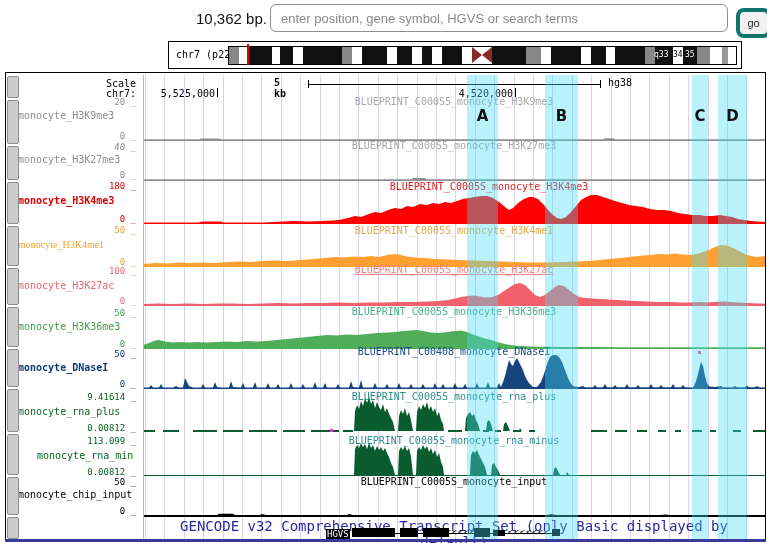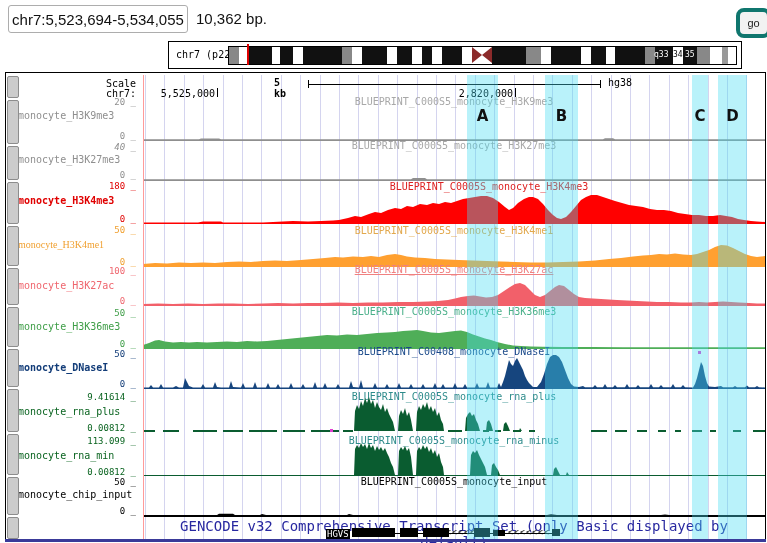--- a/index.html
+++ b/index.html
@@ -40,24 +40,24 @@
   .clip{width:3px;height:3px;background:#e040d0;}
   .exon{background:#000;}
   .g-arrow{font-size:8px;color:#000;font-family:"DejaVu Sans Mono",monospace;line-height:8px;}
   #actb-label{background:#000;color:#fff;font-size:9px;line-height:10px;padding:0 1px;}
 </style>
 </head>
 <body>
 
 <div id="screen">
 
-  <div class="abs" id="pos-box">
-    <span>chr7:5,523,694-5,534,055</span>
+  <div class="abs" id="bp-text">10,362 bp.</div>
+  <div class="abs" id="search-box">
+    <span>enter position, gene symbol, HGVS or search terms</span>
   </div>
-  <div class="abs" id="bp-text">10,362 bp.</div>
   <div class="abs" id="go-btn">
     <span>go</span>
   </div>
 
   <div class="abs" id="ideo-box"></div>
   <div class="abs mono" id="ideo-label">chr7 (p22.1)</div>
   <div class="abs" id="ideo-bands">
       <div class="band" style="width: 10px; background: rgb(136, 136, 136);"></div>
       <div class="band" style="width: 8px; background: rgb(255, 255, 255);"></div>
       <div class="band" style="width: 25px; background: rgb(17, 17, 17);"></div>
@@ -214,21 +214,21 @@
       <div class="abs dash" style="left: 658px; top: 430px; width: 8px; background: rgb(10, 92, 48);"></div>
       <div class="abs dash" style="left: 675px; top: 430px; width: 6px; background: rgb(10, 92, 48);"></div>
       <div class="abs dash" style="left: 692px; top: 430px; width: 10px; background: rgb(10, 92, 48);"></div>
       <div class="abs dash" style="left: 710px; top: 430px; width: 6px; background: rgb(10, 92, 48);"></div>
       <div class="abs dash" style="left: 733px; top: 430px; width: 8px; background: rgb(10, 92, 48);"></div>
       <div class="abs dash" style="left: 753px; top: 430px; width: 12px; background: rgb(10, 92, 48);"></div>
       <svg width="622" height="35" style="position: absolute; left: 143px; top: 396px; display: block;">
         <path d="M0,35L0,35.0L211,35.0L212,15.0L214,9.0L216,13.0L218,5.0L220,10.0L222,2.0L224,7.0L226,1.0L228,8.0L230,4.0L232,12.0L234,6.0L236,11.0L238,14.0L240,8.0L242,16.0L244,12.0L246,18.0L248,22.0L250,26.0L252,35.0L255,35.0L256,20.0L258,14.0L260,18.0L262,12.0L264,20.0L266,16.0L268,24.0L270,35.0L273,35.0L274,16.0L276,10.0L278,14.0L280,8.0L282,12.0L284,6.0L286,14.0L288,10.0L290,16.0L292,12.0L294,20.0L296,16.0L298,24.0L300,28.0L301,35.0L322,35.0L323,22.0L325,18.0L327,16.0L329,20.0L331,18.0L333,24.0L335,28.0L337,35.0L343,35.0L344,26.0L346,24.0L348,28.0L350,35.0L360,35.0L361,28.0L363,26.0L365,30.0L367,35.0L376,35.0L377,32.0L379,35.0L622,35.0L622,35Z" fill="#0a5c30"></path>
       </svg>
       <div class="abs clip" style="left: 330px; top: 429px;"></div>
-      <div class="abs mono tname" style="top: 450px; color: rgb(10, 100, 32); font-weight: normal;">monocyte_rna_min</div>
+      <div class="abs mono tname" style="top: 450px; color: rgb(10, 100, 32); font-weight: normal; margin-left: 19px;">monocyte_rna_min</div>
       <div class="abs mono tval" style="left: 0px; top: 436px; color: rgb(10, 100, 32);">113.099 _</div>
       <div class="abs mono tval" style="left: 0px; top: 467px; color: rgb(10, 100, 32);">0.00812 _</div>
       <div class="abs mono ttitle" style="top: 435px; color: rgb(46, 139, 139);">BLUEPRINT_C0005S_monocyte_rna_minus</div>
       <div class="abs baseline" style="top: 475px; width: 622px; background: rgb(10, 92, 48);"></div>
       <svg width="622" height="34" style="position: absolute; left: 143px; top: 441px; display: block;">
         <path d="M0,34L0,34.0L211,34.0L212,8.0L214,4.0L216,7.0L218,2.0L220,6.0L222,3.0L224,8.0L226,2.0L228,7.0L230,4.0L232,10.0L234,5.0L236,9.0L238,6.0L240,10.0L242,7.0L244,12.0L246,16.0L248,22.0L250,26.0L252,34.0L255,34.0L256,10.0L258,6.0L260,9.0L262,5.0L264,10.0L266,7.0L268,16.0L270,34.0L273,34.0L274,10.0L276,6.0L278,9.0L280,4.0L282,8.0L284,5.0L286,11.0L288,7.0L290,13.0L292,9.0L294,16.0L296,12.0L298,21.0L300,26.0L301,34.0L327,34.0L328,14.0L330,10.0L332,12.0L334,9.0L336,14.0L338,18.0L340,22.0L342,26.0L344,34.0L348,34.0L349,24.0L351,22.0L353,26.0L355,29.0L357,34.0L410,34.0L411,28.0L413,26.0L415,30.0L417,34.0L423,34.0L424,31.0L426,34.0L622,34.0L622,34Z" fill="#0a5c30"></path>
       </svg>
       <div class="abs mono tname" style="top: 489px; color: rgb(0, 0, 0); font-weight: normal;">monocyte_chip_input</div>
       <div class="abs mono tval" style="left: 0px; top: 477px; color: rgb(0, 0, 0);">50 _</div>
       <div class="abs mono tval" style="left: 0px; top: 506px; color: rgb(0, 0, 0);">0 _</div>
@@ -237,21 +237,21 @@
       <svg width="622" height="32" style="position: absolute; left: 143px; top: 484px; display: block;">
         <path d="M0,32L0,31.0L74,31.0L76,29.8L90,29.8L92,31.0L117,31.0L119,30.0L123,31.0L204,31.0L206,30.0L210,31.0L404,31.0L408,30.2L414,31.0L518,31.0L522,30.5L526,31.0L622,31.0L622,32Z" fill="#000000"></path>
       </svg>
     </div>
   <div class="abs" id="data-left-edge"></div>
   <div class="abs" id="ruler-layer">
       <div class="abs mono ruler-txt tval" style="left: 0px; top: 78px;">Scale </div>
       <div class="abs mono ruler-txt tval" style="left: 0px; top: 88px;">chr7:</div>
       <div class="abs mono ruler-txt" style="left: 159px; top: 88px; width: 56px; text-align: right;">5,525,000</div>
       <div class="abs tickmark" style="left: 217px; top: 88px;"></div>
-      <div class="abs mono ruler-txt" style="left: 457px; top: 88px; width: 56px; text-align: right;">2,820,000</div>
+      <div class="abs mono ruler-txt" style="left: 457px; top: 88px; width: 56px; text-align: right;">4,520,000</div>
       <div class="abs tickmark" style="left: 515px; top: 88px;"></div>
       <div class="abs mono ruler-txt" style="left: 274px; top: 77px; font-weight: bold;">5 kb</div>
       <div class="abs" style="left: 308px; top: 84px; width: 292px; height: 1px; background: rgb(0, 0, 0);"></div>
       <div class="abs scale-end" style="left: 308px; top: 80px;"></div>
       <div class="abs scale-end" style="left: 600px; top: 80px;"></div>
       <div class="abs mono ruler-txt" style="left: 608px; top: 77px;">hg38</div>
     </div>
   <div class="abs" id="sidebar-layer">
       <div class="abs side-btn" style="top: 76px; height: 22px;"></div>
       <div class="abs side-btn" style="top: 100px; height: 44px;"></div>

